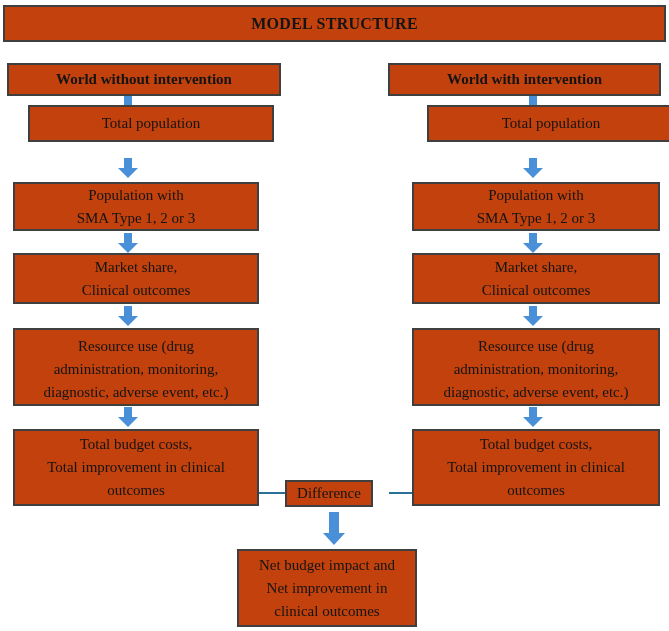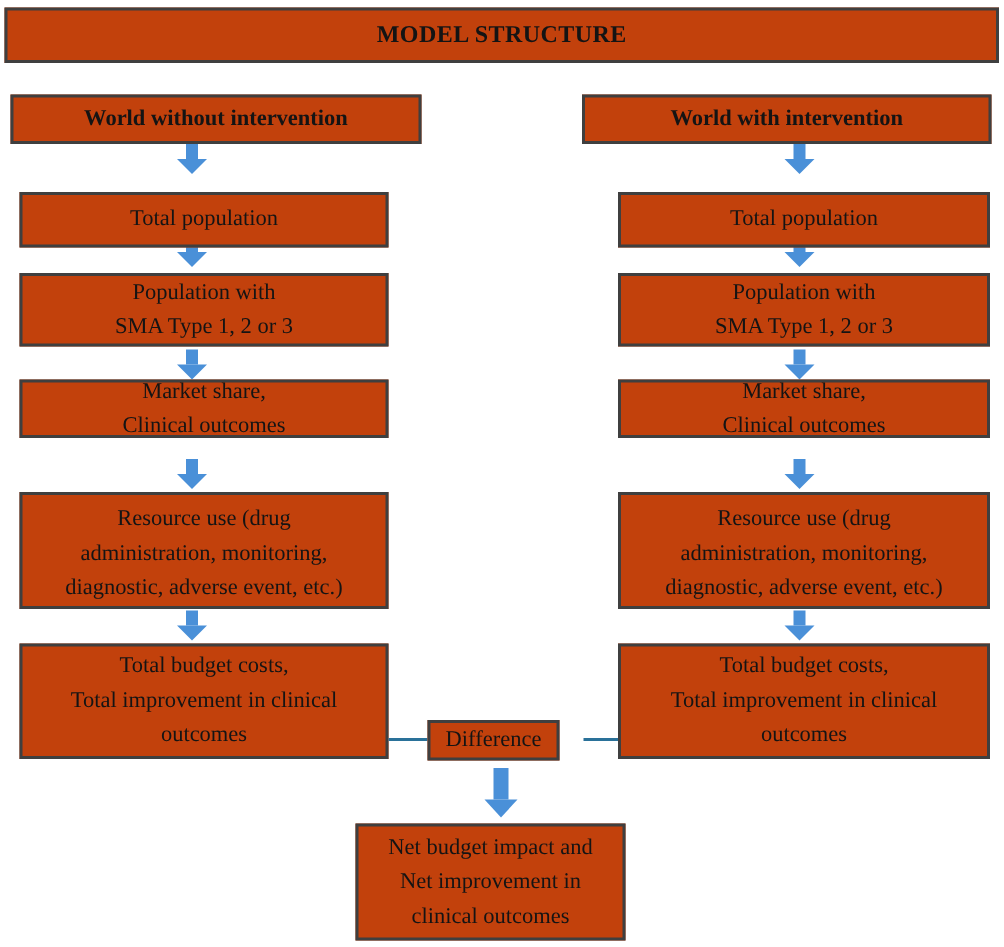--- a/index.html
+++ b/index.html
@@ -21,23 +21,23 @@
     font-size:15px;
     line-height:23px;
   }
   .box span{white-space:pre-line;display:block;}
   .title{left:3px;top:5px;width:663px;height:37px;font-weight:bold;font-size:16px;letter-spacing:.3px;}
   .hdr{font-weight:bold;height:33px;top:63px;}
   .hdrL{left:7px;width:274px;justify-content:center;}
   .hdrR{left:388px;width:273px;}
   .colL{left:13px;width:246px;}
   .colR{left:412px;width:248px;}
-  .r1{top:128px;height:37px;}
+  .r1{top:105px;height:37px;margin-left:15px;}
   .r2{top:182px;height:49px;}
-  .r3{top:253px;height:39px;}
+  .r3{top:253px;height:51px;}
   .r4{top:328px;height:78px;align-items:flex-end;}
   .r5{top:429px;height:77px;}
   .diffBox{left:285px;top:480px;width:88px;height:27px;line-height:23px;}
   .netBox{left:237px;top:549px;width:180px;height:78px;font-weight:normal;}
   
   .arrow{position:absolute;display:flex;flex-direction:column;align-items:center;width:20px;}
   .arrow i{display:block;}
   .arrow .stem{width:8px;height:10px;background:var(--arrow-blue,#4a90d8);}
   .arrow .head{width:0;height:0;border-left:10px solid transparent;border-right:10px solid transparent;border-top:10px solid var(--arrow-blue,#4a90d8);}
   .arrL{left:118px;}

